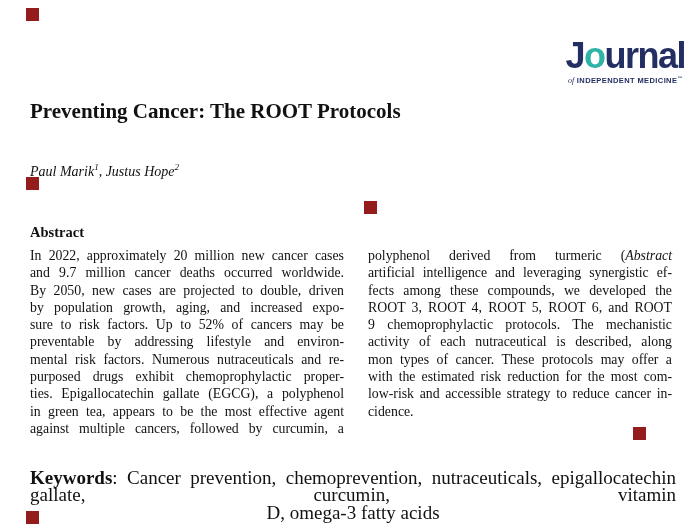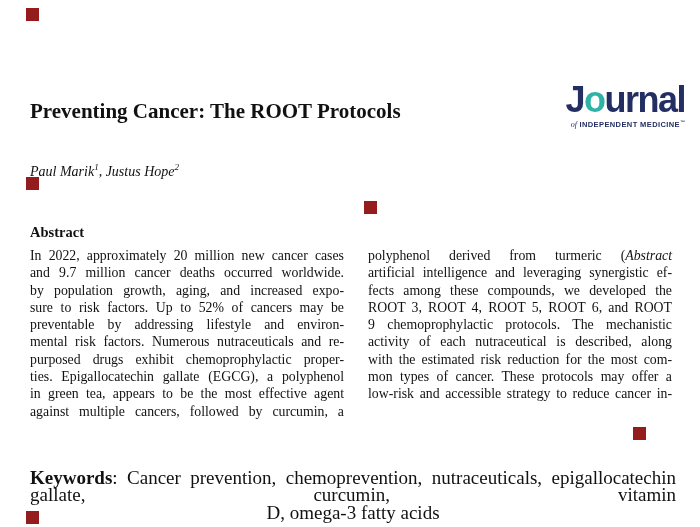--- a/index.html
+++ b/index.html
@@ -9,22 +9,21 @@
     position: relative;
     overflow: hidden;
     font-family: "Liberation Serif", "DejaVu Serif", serif;
     color: #111111;
   }
 
   
   .logo {
     position: absolute;
     top: 38px; right: 15px;
-    text-align: right;
-    margin-top: 44px;
+    text-align: center;
   }
   .logo-word {
     font-family: "Liberation Sans", "DejaVu Sans", sans-serif;
     font-weight: bold;
     font-size: 36px;
     line-height: 36px;
     letter-spacing: -1.5px;
     color: #232e63;
   }
   .logo-word .teal { color: #2fb3a6; }
@@ -113,39 +112,41 @@
 </div>
 
 <div class="title">Preventing Cancer: The ROOT Protocols</div>
 <div class="authors"><span>Paul Marik</span><sup>1</sup>, <span>Justus Hope</span><sup>2</sup></div>
 
 <div class="abstract-heading">Abstract</div>
 <div class="columns">
   <div class="col col-left">
       <div class="abs-line"><span>In 2022, approximately 20 million new cancer cases</span></div>
       <div class="abs-line"><span>and 9.7 million cancer deaths occurred worldwide.</span></div>
+      <div class="abs-line"><span>By 2050, new cases are projected to double, driven</span></div>
       <div class="abs-line"><span>by population growth, aging, and increased expo-</span></div>
       <div class="abs-line"><span>sure to risk factors. Up to 52% of cancers may be</span></div>
       <div class="abs-line"><span>preventable by addressing lifestyle and environ-</span></div>
       <div class="abs-line"><span>mental risk factors. Numerous nutraceuticals and re-</span></div>
       <div class="abs-line"><span>purposed drugs exhibit chemoprophylactic proper-</span></div>
       <div class="abs-line"><span>ties. Epigallocatechin gallate (EGCG), a polyphenol</span></div>
       <div class="abs-line"><span>in green tea, appears to be the most effective agent</span></div>
       <div class="abs-line"><span>against multiple cancers, followed by curcumin, a</span></div>
     </div>
   <div class="col col-right">
       <div class="abs-line"><span>polyphenol derived from turmeric (</span><i>Abstract</i></div>
       <div class="abs-line"><span>artificial intelligence and leveraging synergistic ef-</span></div>
       <div class="abs-line"><span>fects among these compounds, we developed the</span></div>
       <div class="abs-line"><span>ROOT 3, ROOT 4, ROOT 5, ROOT 6, and ROOT</span></div>
       <div class="abs-line"><span>9 chemoprophylactic protocols. The mechanistic</span></div>
       <div class="abs-line"><span>activity of each nutraceutical is described, along</span></div>
+      <div class="abs-line"><span>mon types of cancer. These protocols may offer a</span></div>
       <div class="abs-line"><span>with the estimated risk reduction for the most com-</span></div>
-      <div class="abs-line"><span>mon types of cancer. These protocols may offer a</span></div>
       <div class="abs-line"><span>low-risk and accessible strategy to reduce cancer in-</span></div>
+      <div class="abs-line no-just"><span>cidence.</span></div>
     </div>
 </div>
 
 <div class="keywords">
   <div class="kw-line1"><span class="kw-label">Keywords</span><span>: Cancer prevention, chemoprevention, nutraceuticals, epigallocatechin gallate, curcumin, vitamin</span></div>
   <div class="kw-line2">D, omega-3 fatty acids</div>
 </div>
 
 <div class="marker" style="left: 26px; top: 8px; background: rgb(149, 28, 28);"></div>
 <div class="marker" style="left: 26px; top: 177px; background: rgb(149, 28, 28);"></div>

